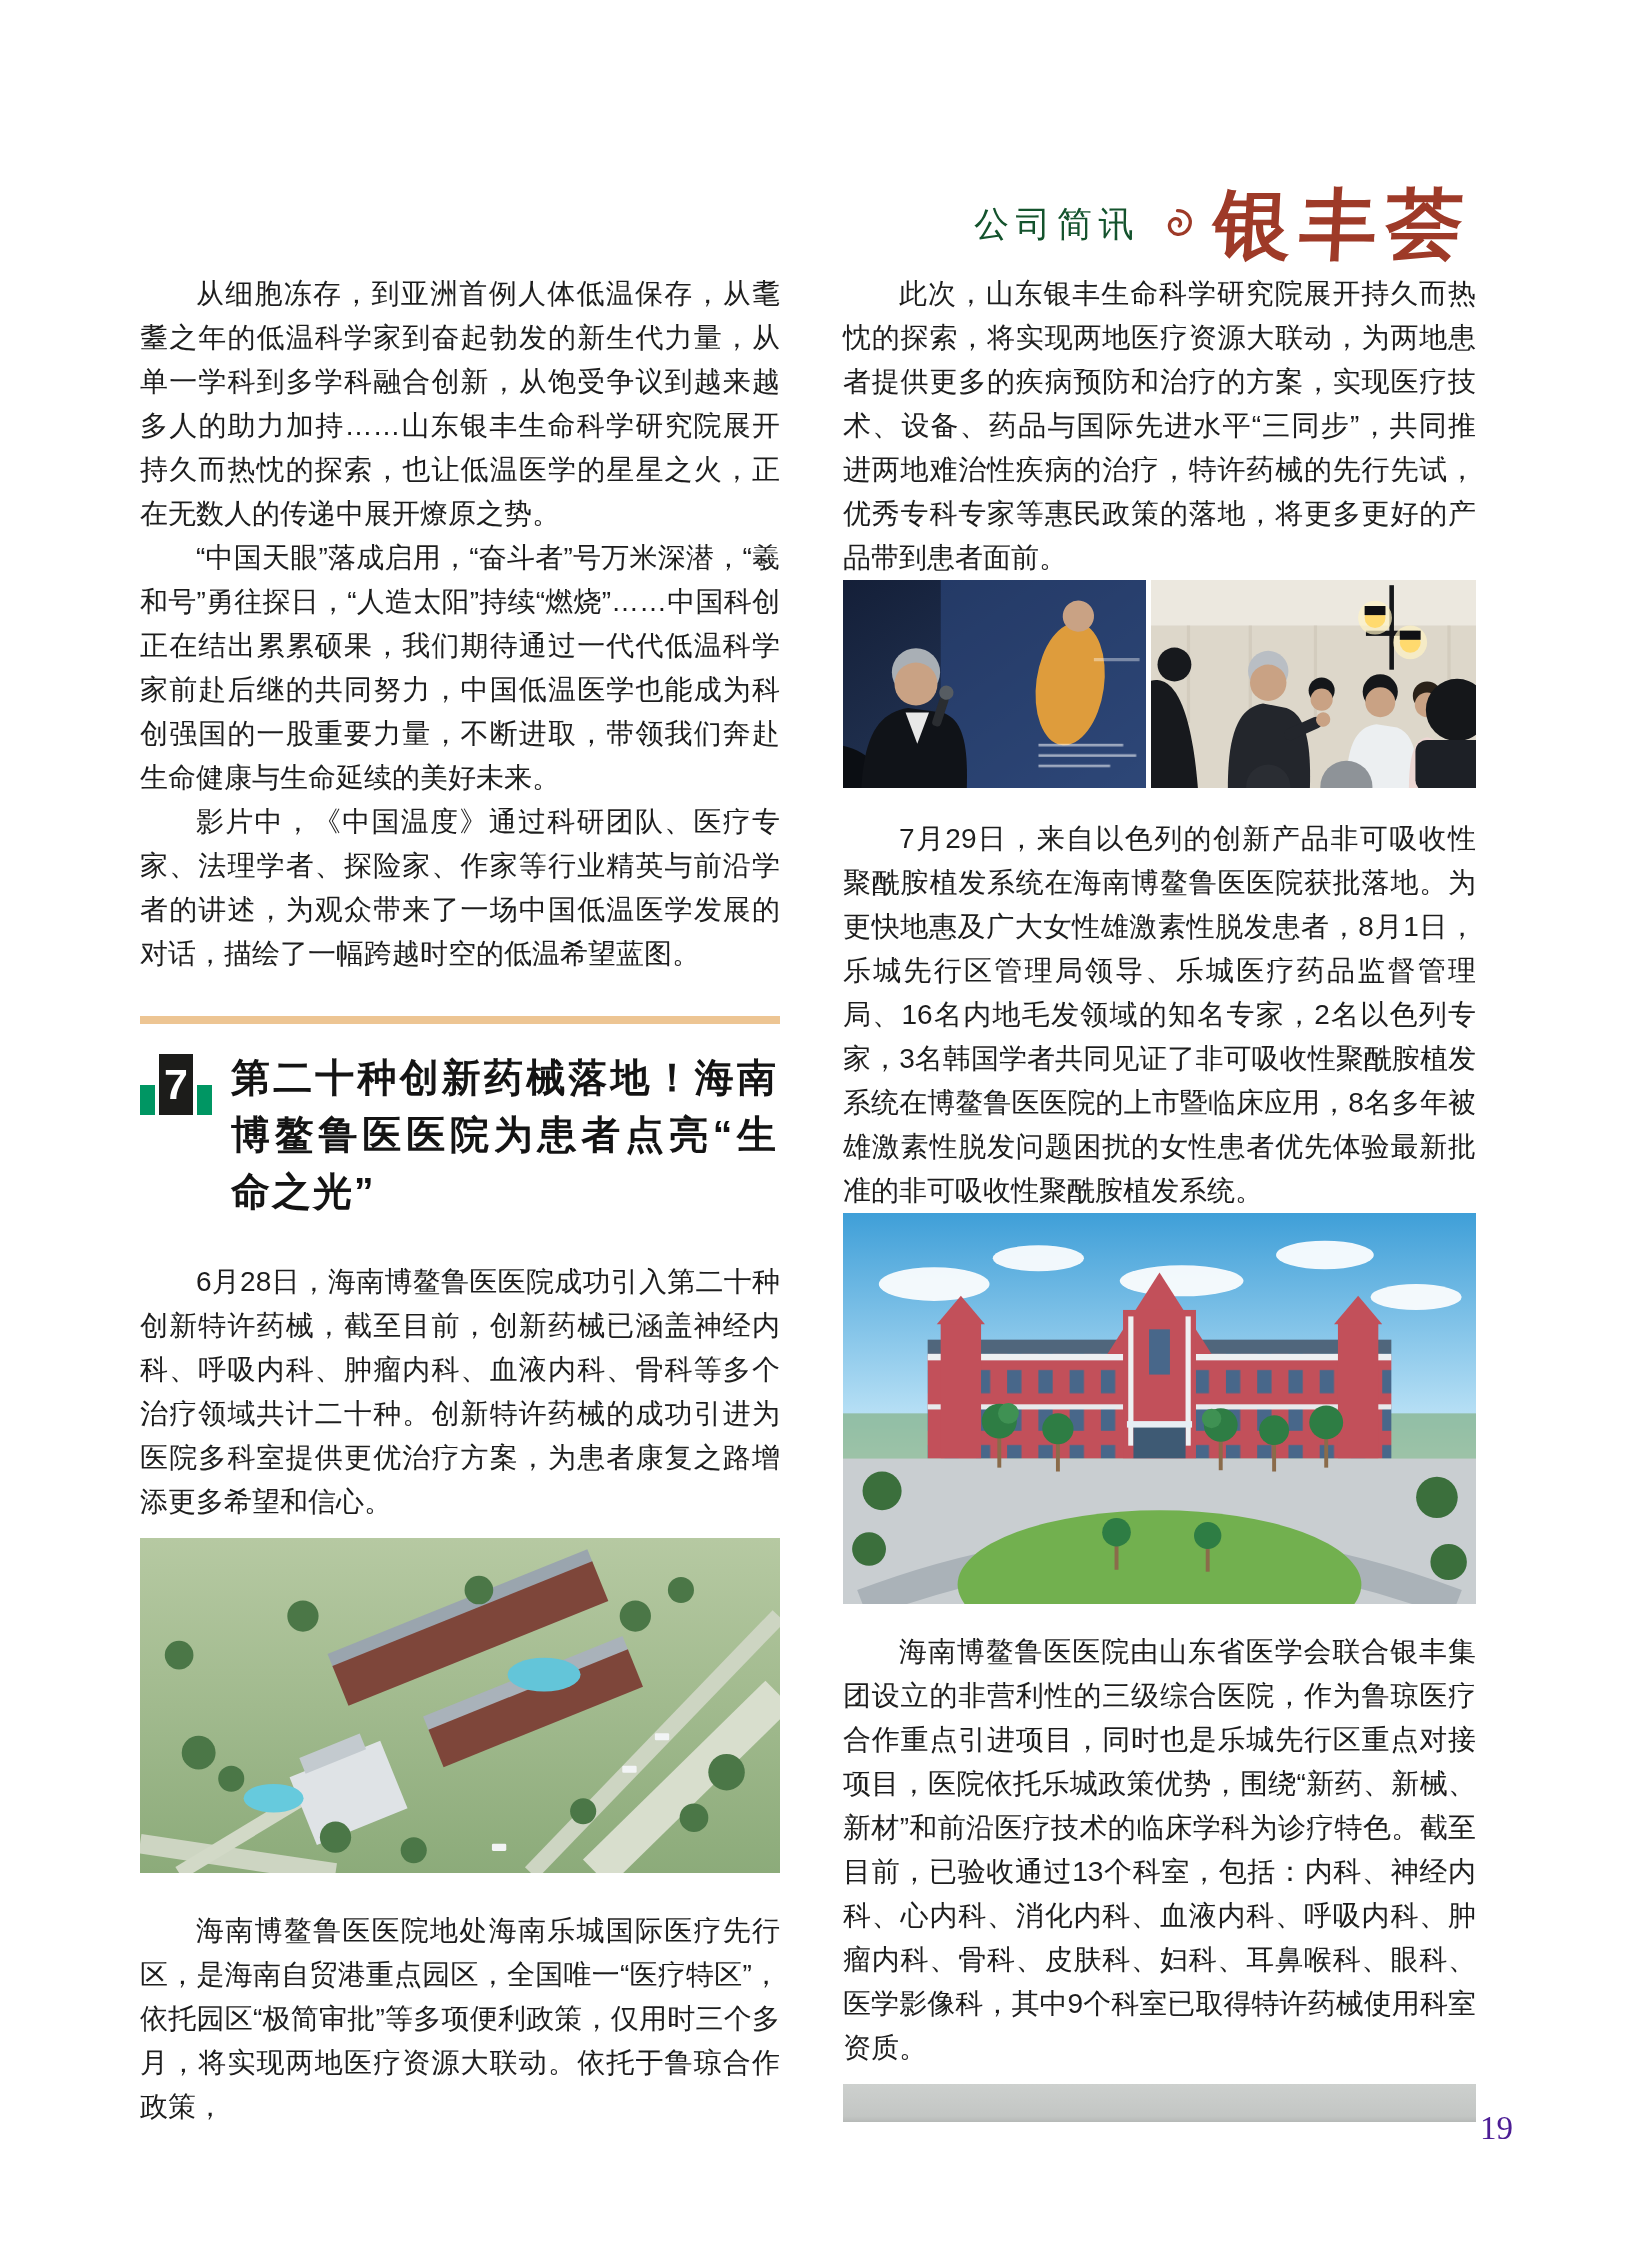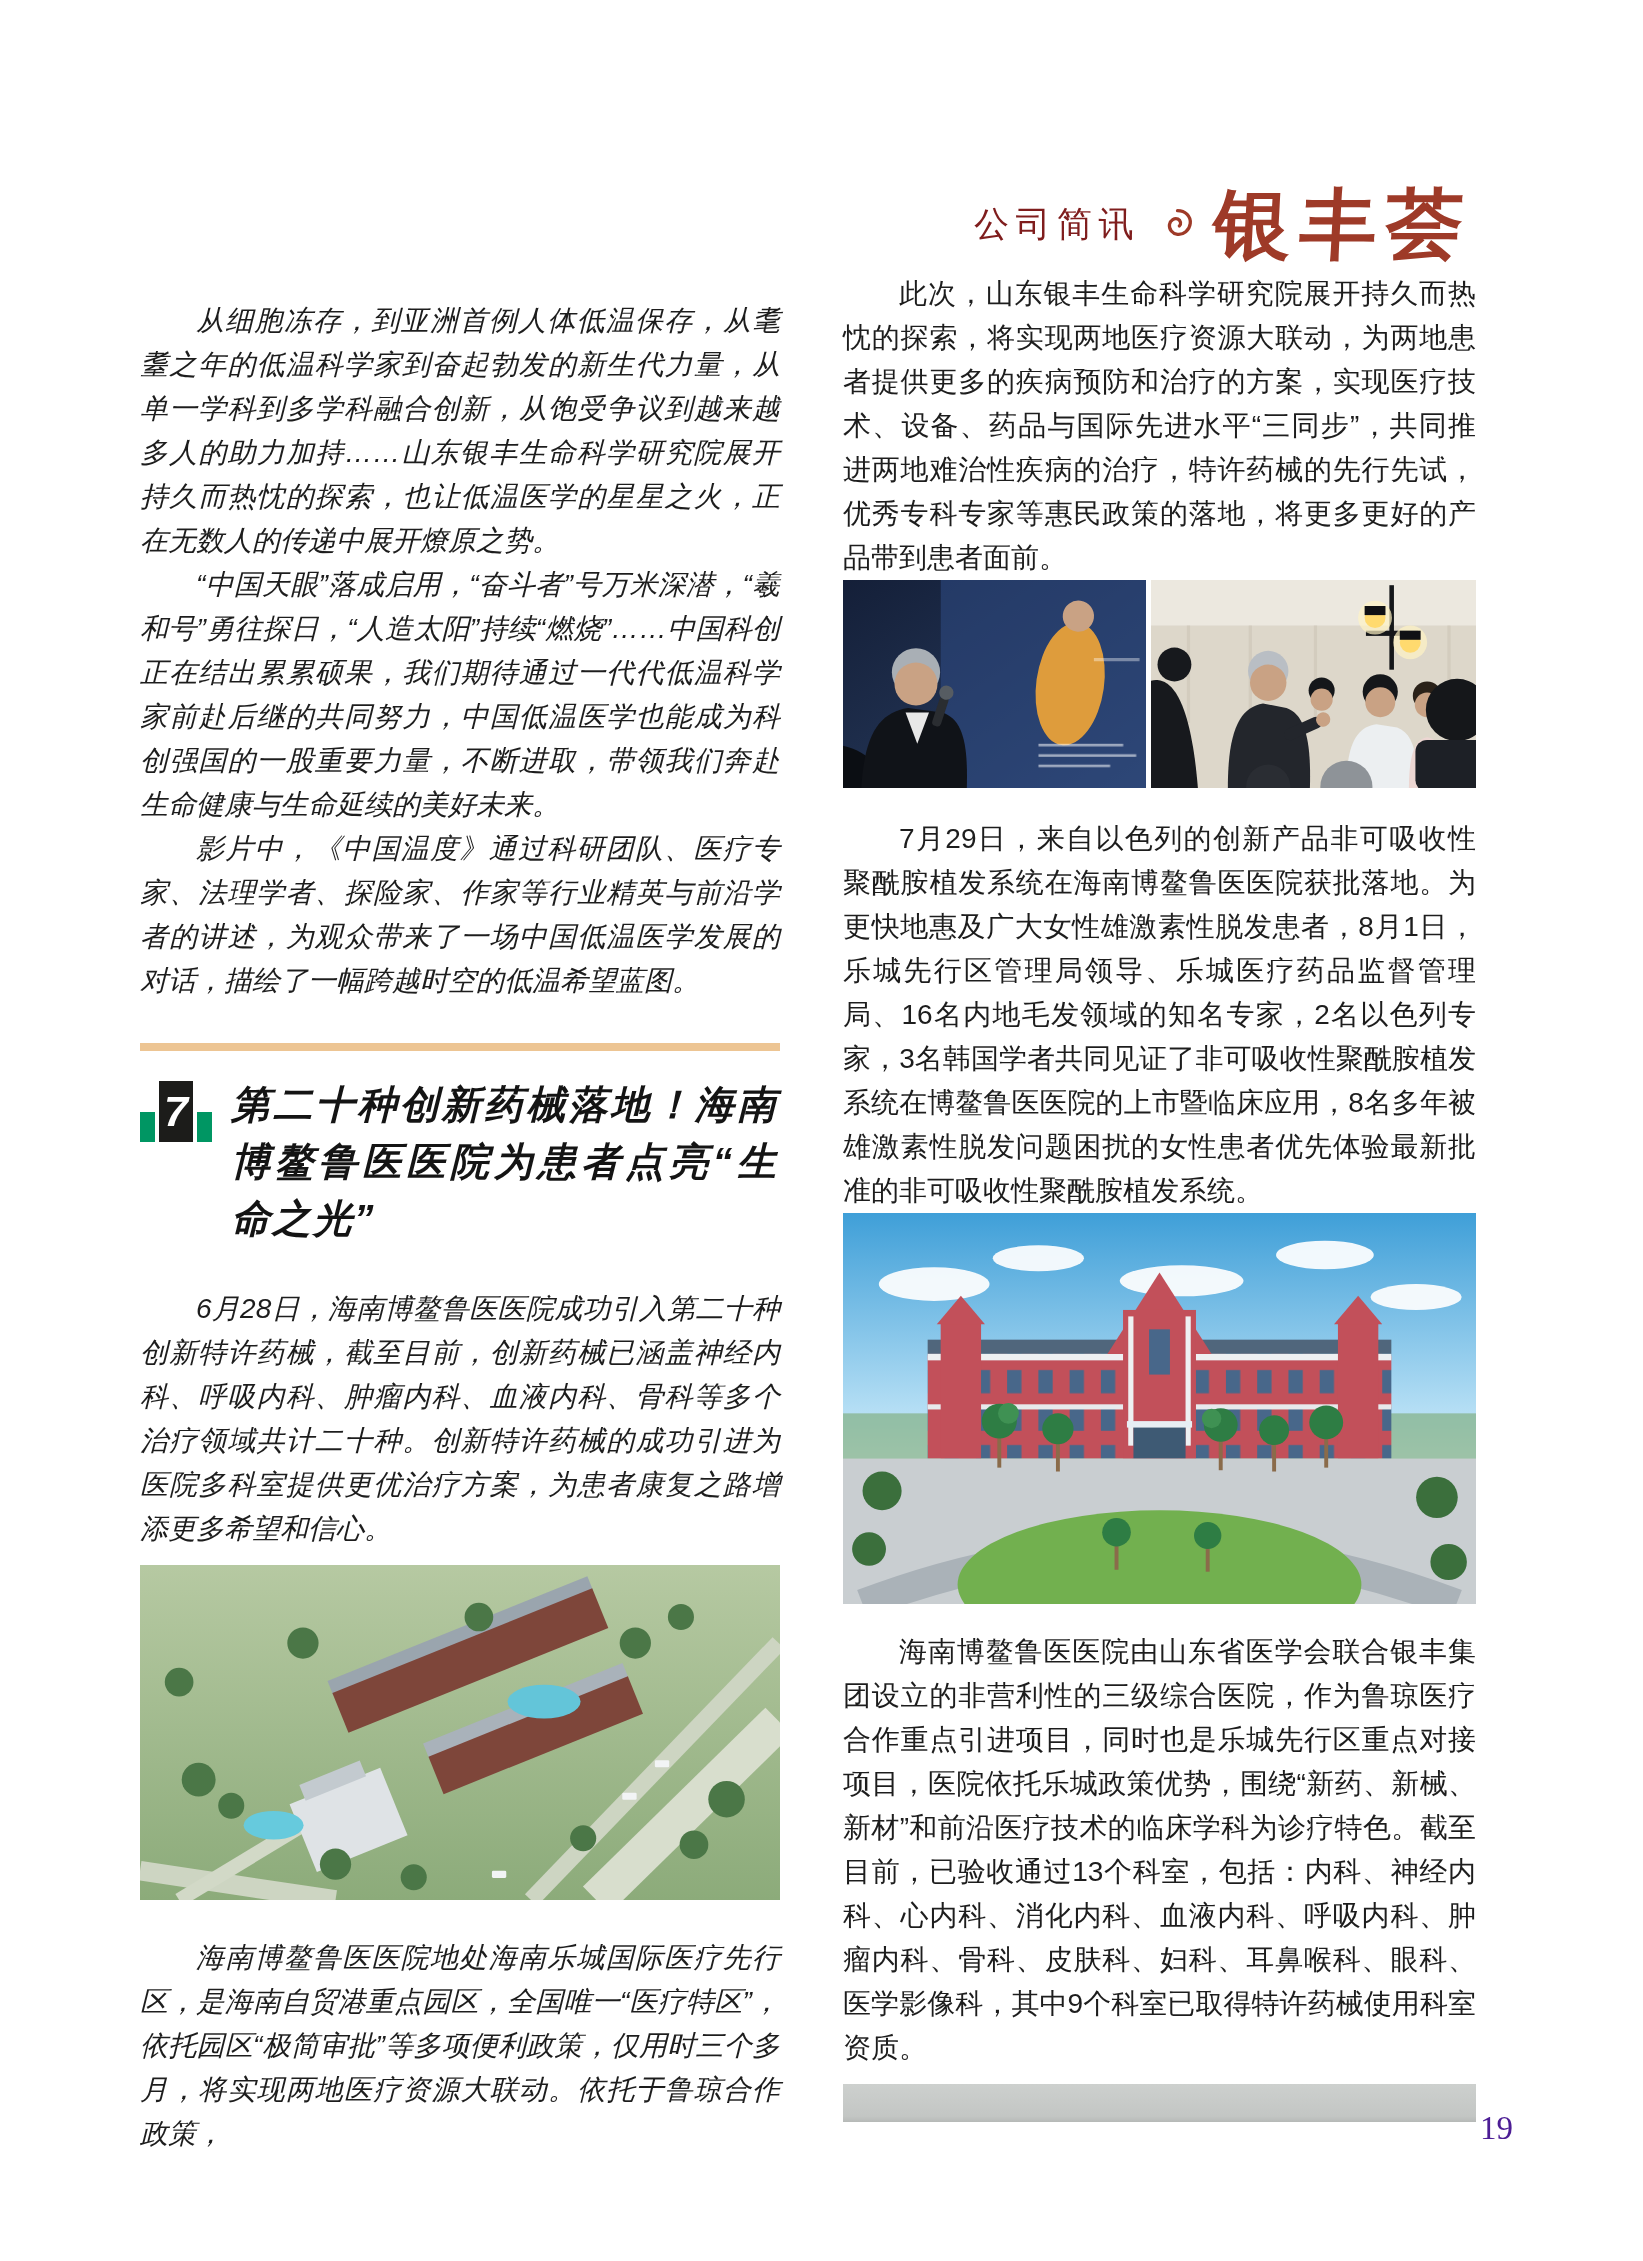--- a/index.html
+++ b/index.html
@@ -10,31 +10,31 @@
     font-family:"Liberation Sans","DejaVu Sans",sans-serif;
     color:#1d1d1d;
     overflow:hidden;
   }
   
   .header{
     position:absolute;top:186px;right:172px;
     display:flex;align-items:center;gap:19.5px;
   }
   .section-label{
-    font-size:35px;letter-spacing:6.5px;color:#7f1d1d;font-weight:400;
+    font-size:35px;letter-spacing:6.5px;color:#14532d;font-weight:400;
   }
   .swirl{width:35px;height:35px;flex:0 0 auto;}
   .brand{
     font-family:"DejaVu Serif","Liberation Serif",serif;
     font-size:77px;font-weight:700;color:#9e3a28;
     letter-spacing:9px;line-height:1;transform:skewX(-3deg);
   }
   
   .col{position:absolute;}
-  .col-left{left:140px;top:299px;width:640px;font-style:italic;}
+  .col-left{left:140px;top:272px;width:640px;}
   .col-right{left:843px;top:272px;width:633px;}
   .col p{
     margin:0;font-size:28px;line-height:44px;
     text-align:justify;text-indent:2em;color:#1d1d1d;
     font-weight:400;
   }
   
   .divider{height:7.8px;background:#edc593;margin-top:40px;}
   .section-head{display:flex;align-items:flex-start;gap:17px;margin-top:23.4px;}
   .badge{position:relative;width:72px;height:61px;flex:0 0 auto;margin-top:6.5px;}

